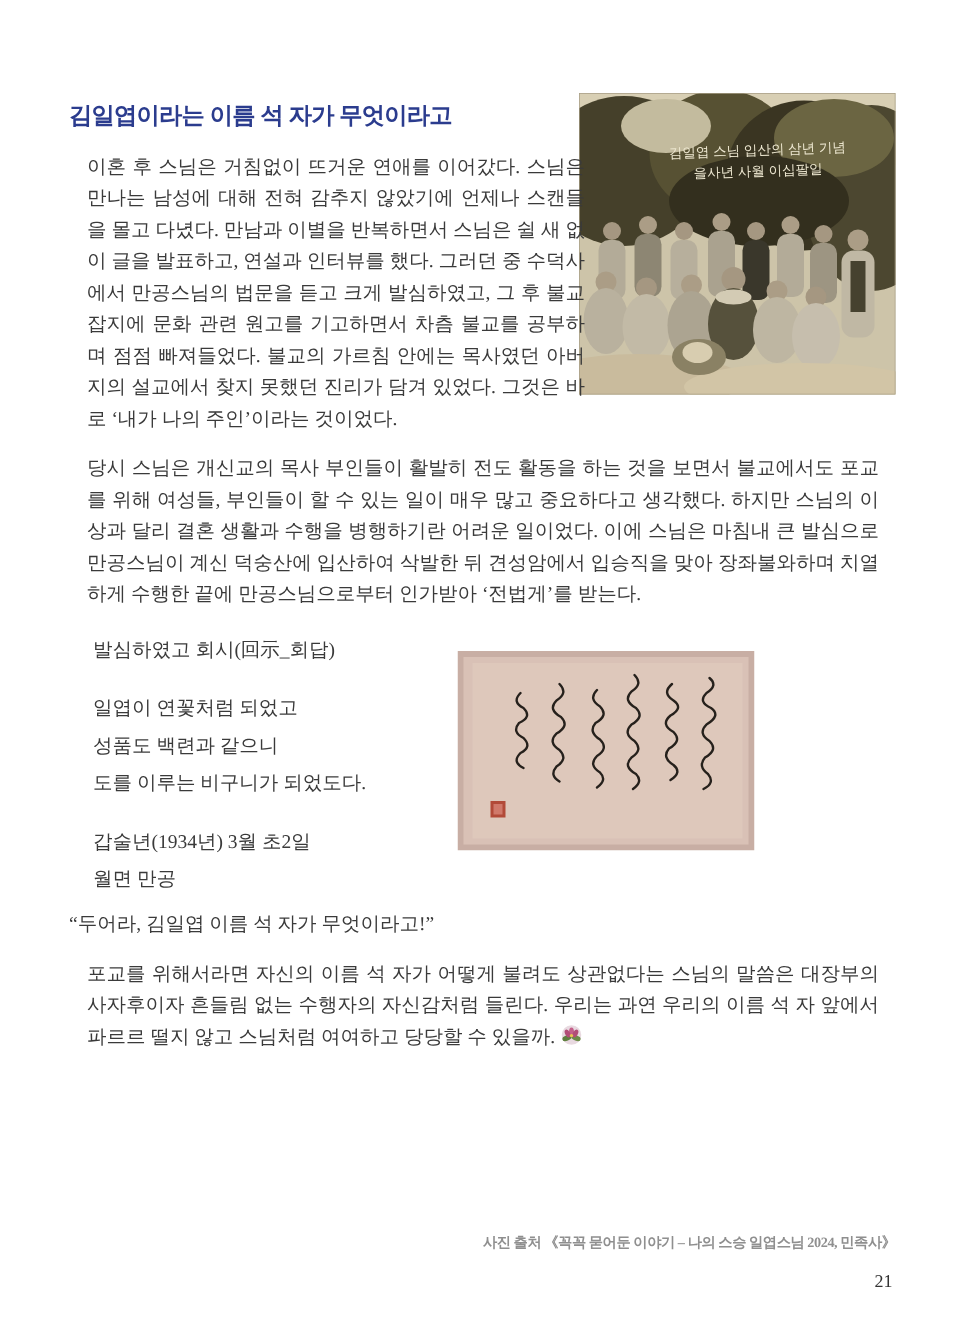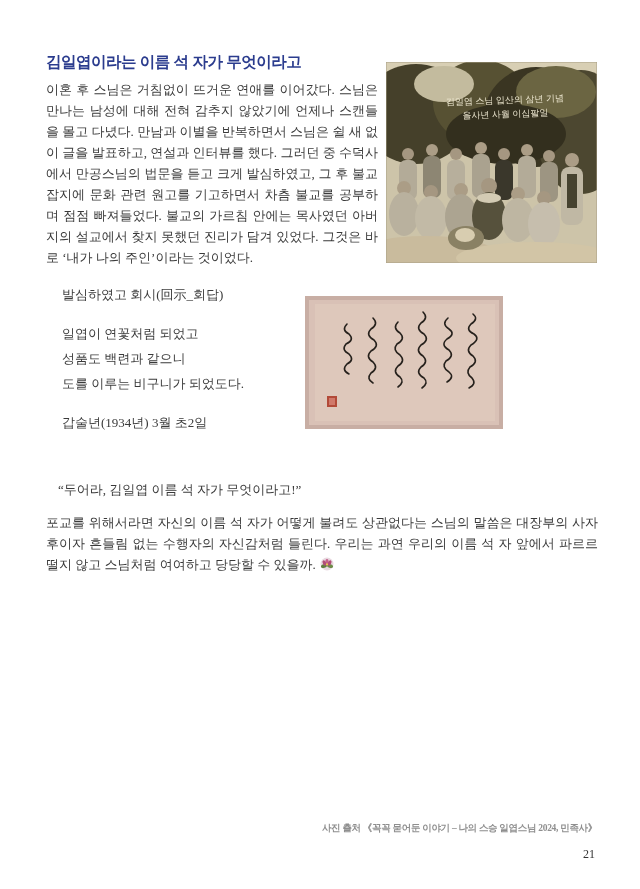--- a/index.html
+++ b/index.html
@@ -4,25 +4,25 @@
 <style>
   html,body{margin:0;padding:0;background:#ffffff;}
   .page{
     position:relative;width:640px;height:889px;background:#ffffff;overflow:hidden;
     font-family:"Liberation Serif","DejaVu Serif",serif;color:#3a3a3a;
   }
   .content{position:absolute;left:46px;top:52px;width:552px;}
   .article-title{
     font-family:"Liberation Sans","DejaVu Sans",sans-serif;
     font-size:15.5px;font-weight:700;color:#2b3c8e;letter-spacing:-0.5px;
-    margin:0 0 6px 0;
+    margin:15px 0 6px 0;
   }
-  p.body{font-size:13px;line-height:21px;text-align:justify;margin:0;word-break:keep-all;word-break:break-all;}
+  p.body{font-size:13px;line-height:21px;text-align:justify;margin:12px;word-break:keep-all;word-break:break-all;}
   p.body.first{width:332px;}
-  .quote-line{font-size:13px;line-height:21px;margin:12px;}
+  .quote-line{font-size:13px;line-height:21px;margin:0;}
   .photo-fig{position:absolute;left:386px;top:62px;width:211px;height:201px;}
   .photo-fig svg{display:block;}
   .poem-section{position:relative;height:185px;margin-top:14px;}
   .poem{margin-left:16px;font-size:13px;line-height:25px;}
   .poem .gap{height:14px;}
   .calligraphy-fig{position:absolute;left:259px;top:14px;width:198px;height:133px;}
   .final-para{margin-top:14px;}
   .lotus{display:inline-block;vertical-align:-2px;margin-left:4px;}
   .credit{
     position:absolute;right:43px;top:822px;
@@ -100,30 +100,32 @@
         <text x="76" y="55" font-size="9">을사년 사월 이십팔일</text>
       </g>
       <rect x="0" y="0" width="211" height="201" fill="none" stroke="#a89f86" stroke-width="1"></rect>
     </svg>
   </figure>
 
   <div class="content">
     <h1 class="article-title">김일엽이라는 이름 석 자가 무엇이라고</h1>
 
     <p class="body first">이혼 후 스님은 거침없이 뜨거운 연애를 이어갔다. 스님은 만나는 남성에 대해 전혀 감추지 않았기에 언제나 스캔들을 몰고 다녔다. 만남과 이별을 반복하면서 스님은 쉴 새 없이 글을 발표하고, 연설과 인터뷰를 했다. 그러던 중 수덕사에서 만공스님의 법문을 듣고 크게 발심하였고, 그 후 불교 잡지에 문화 관련 원고를 기고하면서 차츰 불교를 공부하며 점점 빠져들었다. 불교의 가르침 안에는 목사였던 아버지의 설교에서 찾지 못했던 진리가 담겨 있었다. 그것은 바로 ‘내가 나의 주인’이라는 것이었다.</p>
+    <p class="body">당시 스님은 개신교의 목사 부인들이 활발히 전도 활동을 하는 것을 보면서 불교에서도 포교를 위해 여성들, 부인들이 할 수 있는 일이 매우 많고 중요하다고 생각했다. 하지만 스님의 이상과 달리 결혼 생활과 수행을 병행하기란 어려운 일이었다. 이에 스님은 마침내 큰 발심으로 만공스님이 계신 덕숭산에 입산하여 삭발한 뒤 견성암에서 입승직을 맞아 장좌불와하며 치열하게 수행한 끝에 만공스님으로부터 인가받아 ‘전법게’를 받는다.</p>
 
     <div class="poem-section">
       <div class="poem">
         <div>발심하였고 회시(回示_회답)</div>
         <div class="gap"></div>
         <div>일엽이 연꽃처럼 되었고</div>
         <div>성품도 백련과 같으니</div>
         <div>도를 이루는 비구니가 되었도다.</div>
         <div class="gap"></div>
         <div>갑술년(1934년) 3월 초2일</div>
+        <div>월면 만공</div>
       </div>
 
       <div class="calligraphy-fig">
         <svg width="198" height="133" viewBox="0 0 198 133">
           <rect x="0" y="0" width="198" height="133" fill="#c8aea4"></rect>
           <rect x="4" y="4" width="190" height="125" fill="#d9c1b6"></rect>
           <rect x="10" y="8" width="180" height="117" fill="#dec8bb"></rect>
 
           <g stroke="#26211c" stroke-width="1.6" fill="none" stroke-linecap="round">
             <path d="M168,18 q6,5 -2,10 q-6,6 3,10 q7,5 -3,11 q-6,6 2,11 q6,6 -3,11 q-5,6 2,11 q5,6 -3,10"></path>

